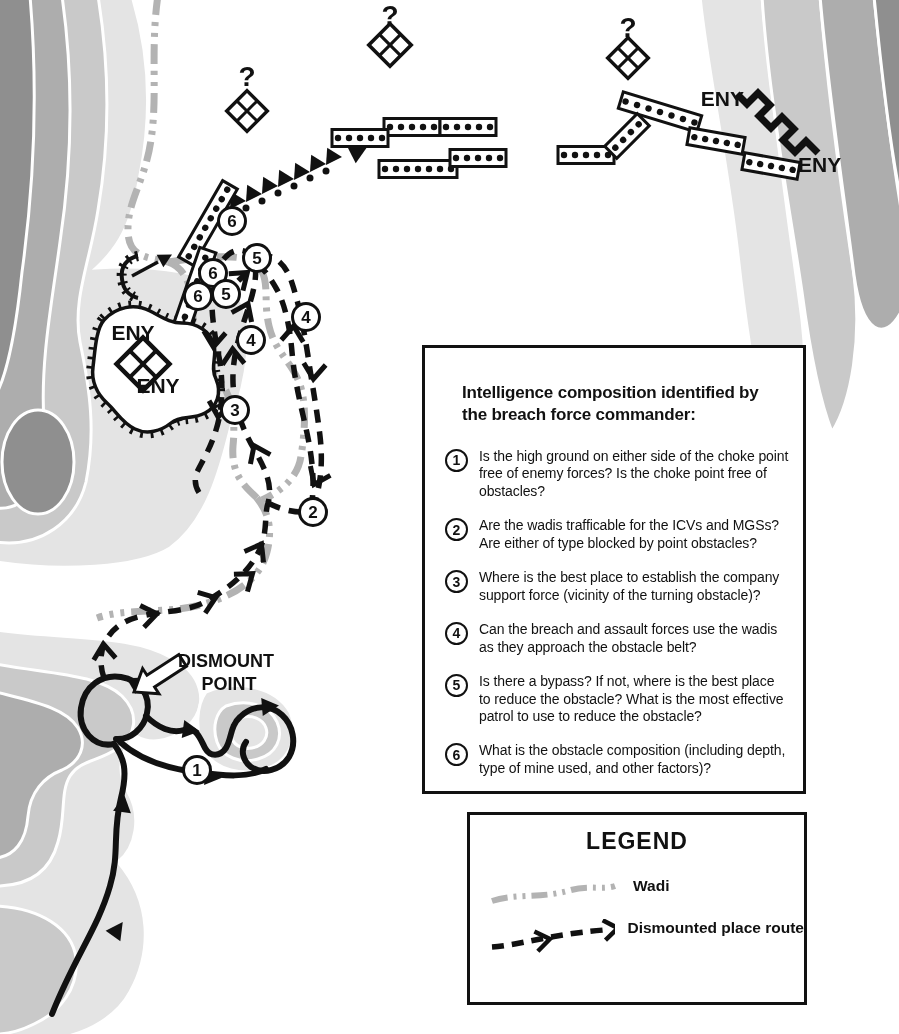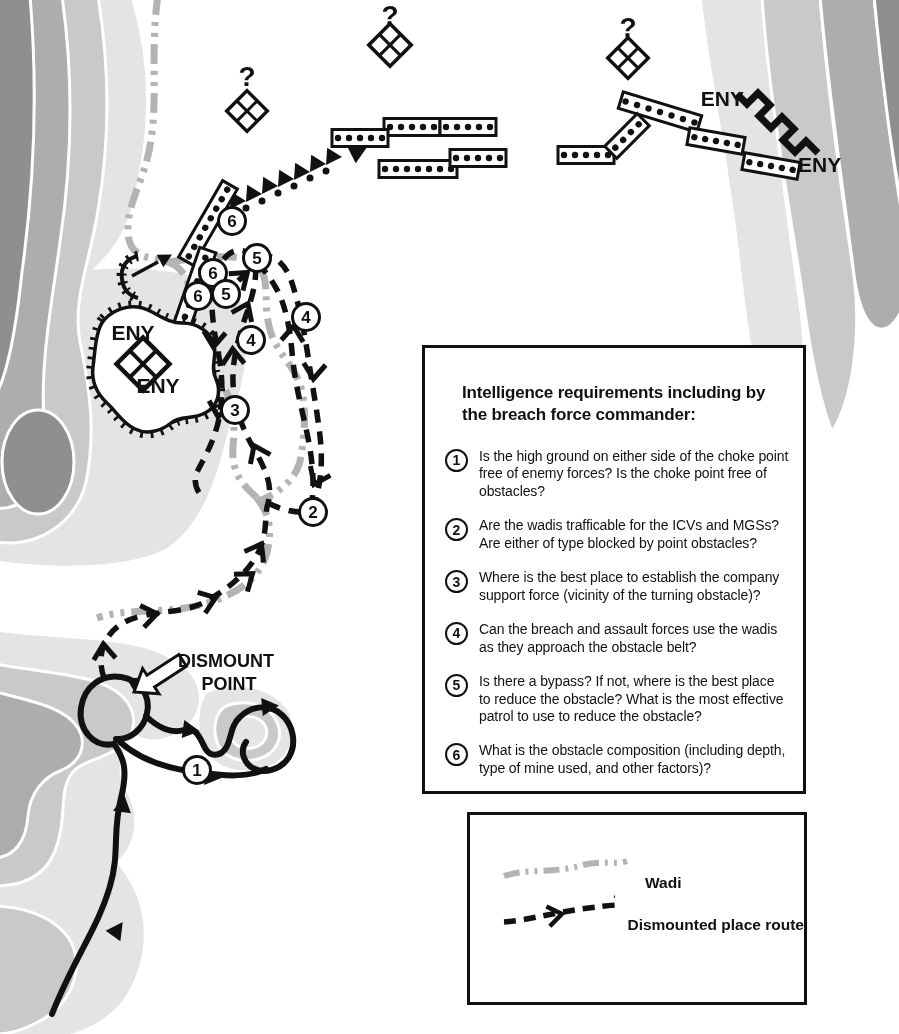--- a/index.html
+++ b/index.html
@@ -17,21 +17,21 @@
   .intel-num{flex:0 0 auto;width:23px;height:23px;border:2.5px solid #111;
     border-radius:50%;box-sizing:border-box;display:flex;align-items:center;
     justify-content:center;font-weight:bold;font-size:14px;margin-top:1px;}
   .intel-text{font-weight:normal;font-size:14px;line-height:1.28;width:318px;
     letter-spacing:-.1px;}
 
   .legend-box{position:absolute;left:467px;top:812px;width:340px;height:193px;
     border:3px solid #111;background:#fff;box-sizing:border-box;padding-top:13px;}
   .legend-title{text-align:center;font-weight:bold;font-size:23px;
     letter-spacing:1px;}
-  .legend-row{display:flex;align-items:flex-end;padding-left:28px;height:42px;}
+  .legend-row{display:flex;align-items:flex-start;padding-left:16px;height:42px;}
   .legend-row.first{margin-top:22px;}
   .legend-label{font-weight:bold;font-size:15.5px;margin-left:12px;white-space:nowrap;}
 </style>
 </head>
 <body>
 
 <svg class="map-svg" width="899" height="1034" viewBox="0 0 899 1034">
   <defs>
     <path id="tri" d="M0,-9 L17,0 L0,9 Z" fill="#111"></path>
     <path id="chev" d="M-8,-11 L7,0 L-8,11" fill="none" stroke="#111" stroke-width="5"></path>
@@ -286,21 +286,21 @@
       <text x="313" y="518" font-size="17" text-anchor="middle">2</text>
     </g>
     <g>
       <circle cx="197" cy="770" r="13.5" fill="#fff" stroke="#111" stroke-width="3"></circle>
       <text x="197" y="776" font-size="17" text-anchor="middle">1</text>
     </g>
   </g>
 </svg>
 
 <div class="intel-box">
-  <p class="intel-title">Intelligence requirements including by the breach force commander:</p>
+  <p class="intel-title">Intelligence composition identified by the breach force commander:</p>
   <div class="intel-item">
     <span class="intel-num">1</span>
     <span class="intel-text">Is the high ground on either side of the choke point free of enemy forces? Is the choke point free of obstacles?</span>
   </div>
   <div class="intel-item">
     <span class="intel-num">2</span>
     <span class="intel-text">Are the wadis trafficable for the ICVs and MGSs? Are either of type blocked by point obstacles?</span>
   </div>
   <div class="intel-item">
     <span class="intel-num">3</span>
@@ -314,20 +314,21 @@
     <span class="intel-num">5</span>
     <span class="intel-text">Is there a bypass? If not, where is the best place to reduce the obstacle? What is the most effective patrol to use to reduce the obstacle?</span>
   </div>
   <div class="intel-item">
     <span class="intel-num">6</span>
     <span class="intel-text">What is the obstacle composition (including depth, type of mine used, and other factors)?</span>
   </div>
 </div>
 
 <div class="legend-box">
+  <div class="legend-title">LEGEND</div>
   <div class="legend-row first">
     <svg width="135" height="40">
       <path d="M6,24 C30,16 55,22 85,13 C103,8 118,13 129,9" fill="none" stroke="#b3b3b3" stroke-width="6" stroke-dasharray="16 6 3 6 3 6"></path>
     </svg>
     <span class="legend-label">Wadi</span>
   </div>
   <div class="legend-row">
     <svg width="135" height="40">
       <path d="M6,28 C35,26 60,16 118,11" fill="none" stroke="#111" stroke-width="5.5" stroke-dasharray="12 8"></path>
       <path d="M-8,-10 L6,0 L-8,10" transform="translate(58,21) rotate(-10)" fill="none" stroke="#111" stroke-width="4.5"></path>

